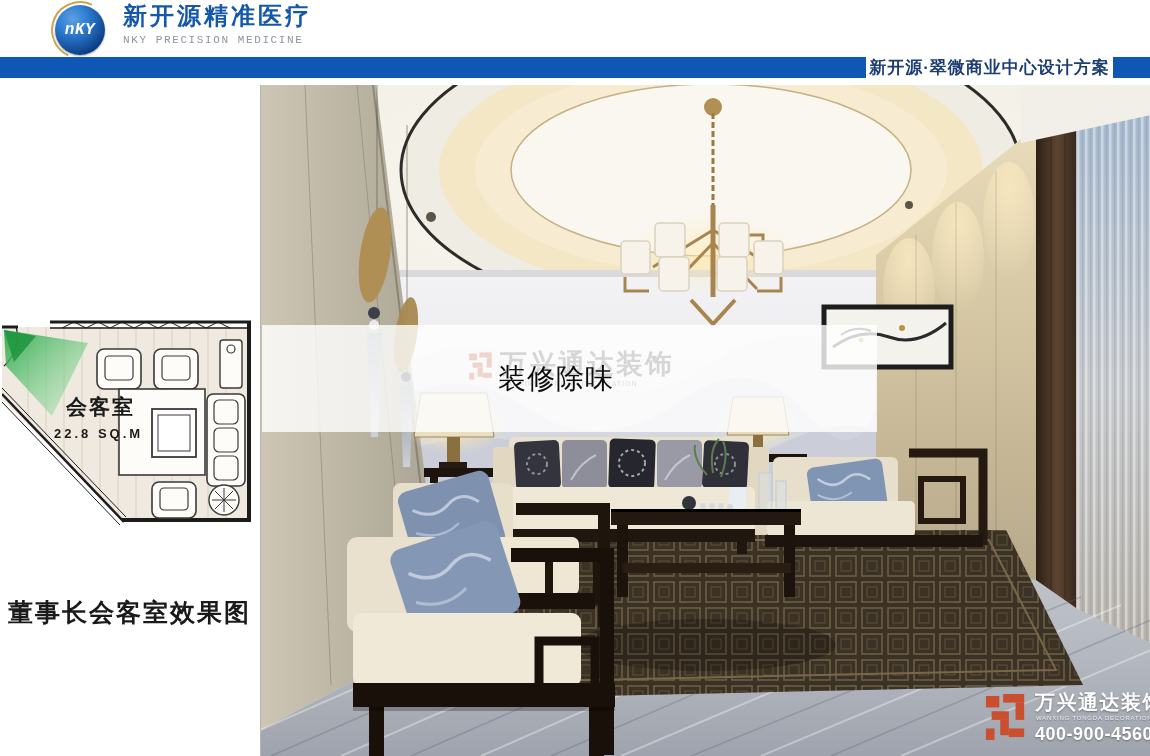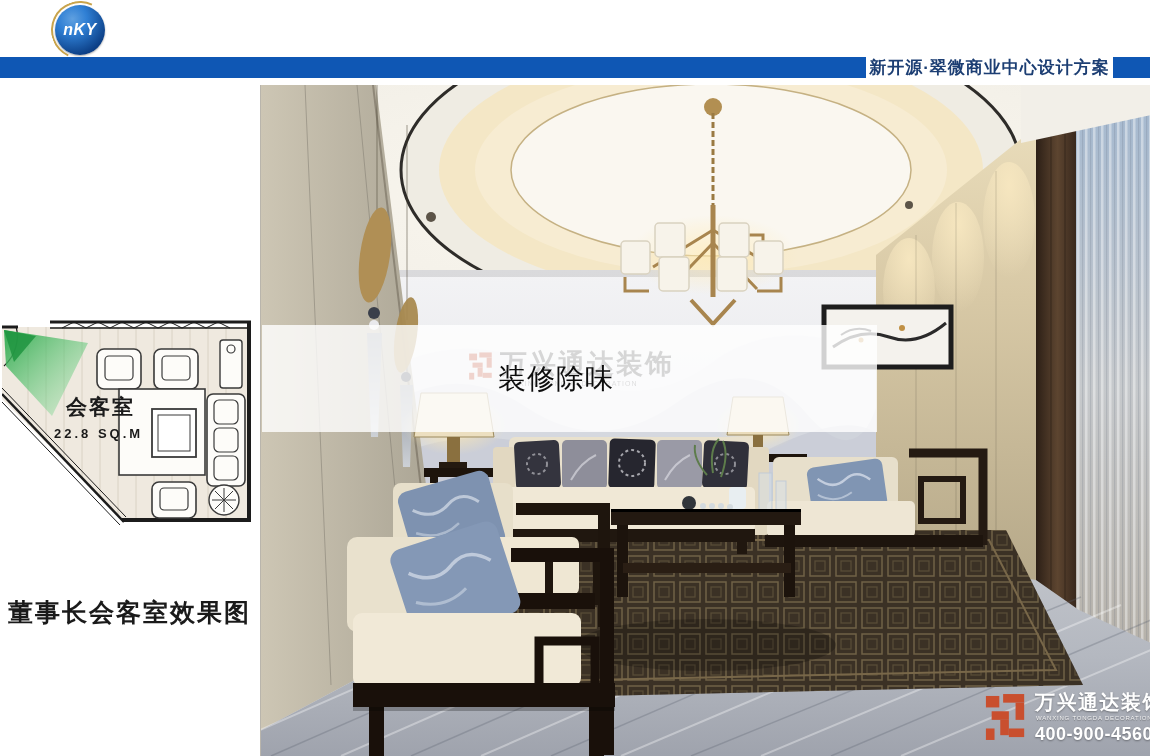--- a/index.html
+++ b/index.html
@@ -1,20 +1,20 @@
 <!DOCTYPE html>
 <html><head>
 <meta charset="utf-8">
 <style>
   html,body{margin:0;padding:0;background:#fff;}
   #page{position:relative;width:1150px;height:756px;background:#fff;overflow:hidden;
         font-family:"Liberation Sans","DejaVu Sans",sans-serif;}
 
   
-  .logo-group{position:absolute;left:55px;top:5px;display:flex;align-items:flex-start;gap:18px;}
+  .logo-group{position:absolute;left:55px;top:5px;display:flex;align-items:flex-start;gap:18px;font-family:Liberation Mono, monospace;}
   .globe{position:relative;width:50px;height:50px;border-radius:50%;
          background:radial-gradient(circle at 35% 28%,#5fa0e0 0%,#2f7fd4 30%,#0c3f86 75%,#072a5e 100%);
          box-shadow:0 1px 2px rgba(0,0,0,.35);display:flex;align-items:center;justify-content:center;}
   .globe::before{content:"";position:absolute;left:-4px;top:-4px;width:54px;height:54px;border-radius:50%;
          border:2px solid #c9a44c;border-right-color:transparent;border-bottom-color:transparent;
          transform:rotate(-20deg);}
   .globe span{color:#fff;font-weight:bold;font-style:italic;font-size:16px;letter-spacing:.5px;}
   .brand-cn{font-size:24px;font-weight:bold;letter-spacing:3px;color:#1558ab;line-height:1.1;}
   .brand-en{font-size:11px;letter-spacing:1.6px;color:#8d949e;margin-top:3px;}
 
@@ -56,20 +56,24 @@
              text-shadow:0 1px 2px rgba(0,0,0,.35);white-space:nowrap;}
 </style>
 </head>
 <body>
 
 <div id="page">
 
   <div class="logo-group">
     <div class="globe">
       <span>nKY</span>
+    </div>
+    <div>
+      <div class="brand-cn">新开源精准医疗</div>
+      <div class="brand-en">NKY PRECISION MEDICINE</div>
     </div>
   </div>
 
   <div class="topbar"></div>
   <div class="topbar-gap">
     <span class="topbar-title">新开源·翠微商业中心设计方案</span>
   </div>
 
   <div class="floorplan">
     <svg width="252" height="212" viewBox="0 0 252 212">

